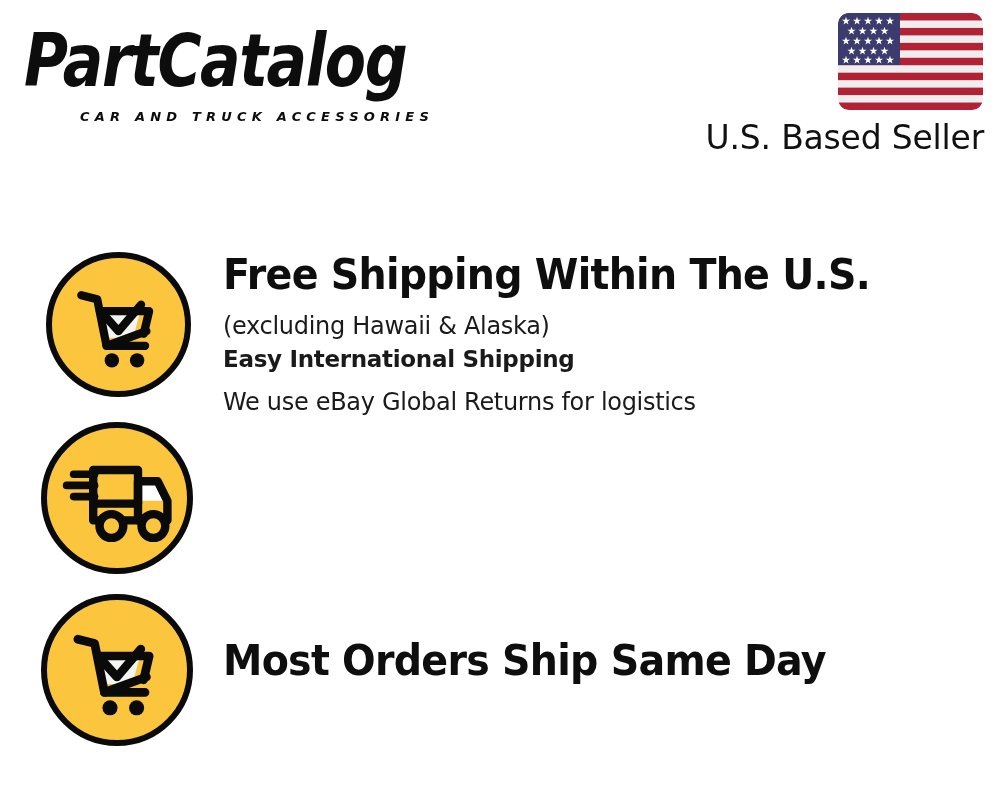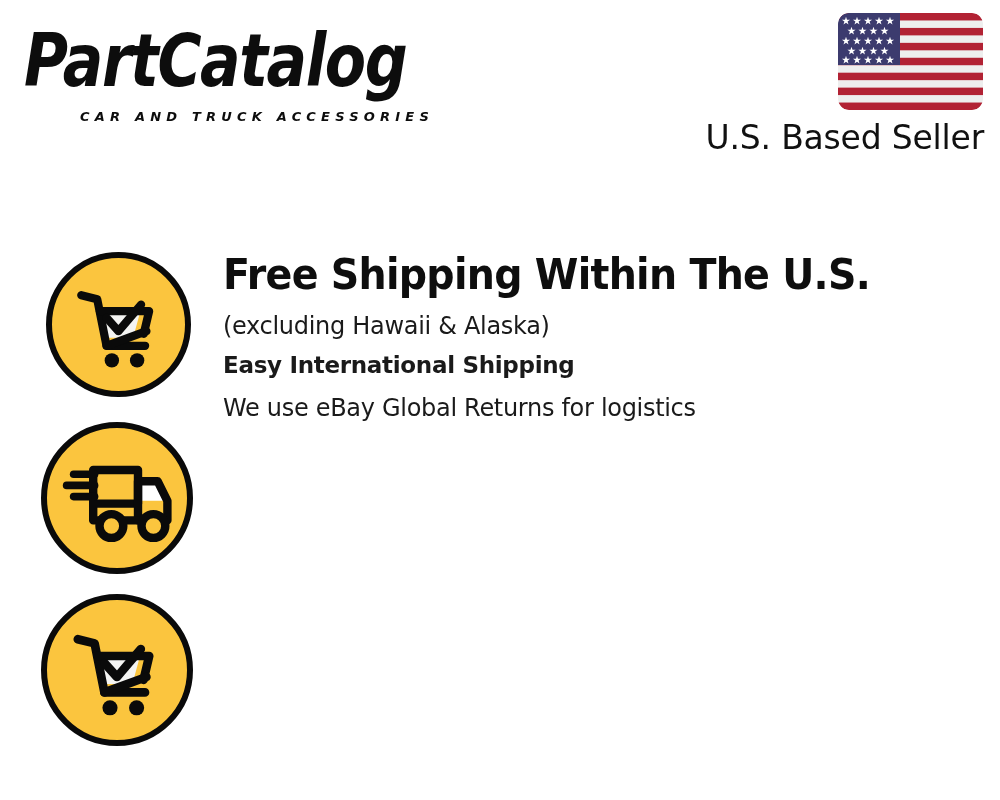--- a/index.html
+++ b/index.html
@@ -154,21 +154,20 @@
     font-weight: 400;
     font-size: 24px;
     line-height: 33px;
     color: #1a1a1a;
     white-space: nowrap;
     letter-spacing: -0.3px;
   }
   .benefit-sub.strong {
     font-weight: bold;
     font-size: 23px;
-    margin-top: 6px;
   }
   .benefit-sub.plain { margin-top: 10px; }
 </style>
 </head>
 <body>
 
 <div class="page">
 
   <div class="header">
 
@@ -284,16 +283,19 @@
         <svg viewBox="0 0 100 100">
           <polygon points="33,38 67,38 61,60 39,60" fill="#F4F4F2"></polygon>
           <path d="M22 28 L34 31 L41 66 L70 66" fill="none" stroke="#0A0A0A" stroke-width="6.2" stroke-linecap="round" stroke-linejoin="round"></path>
           <path d="M36 40 L73 40 L69 57" fill="none" stroke="#0A0A0A" stroke-width="6.2" stroke-linecap="round" stroke-linejoin="round"></path>
           <path d="M41 66 L71 55" fill="none" stroke="#0A0A0A" stroke-width="6.2" stroke-linecap="round" stroke-linejoin="round"></path>
           <path d="M41 45 L50 55 L67 35" fill="none" stroke="#0A0A0A" stroke-width="6.2" stroke-linecap="round" stroke-linejoin="round"></path>
           <circle cx="45" cy="77" r="5.4" fill="#0A0A0A"></circle>
           <circle cx="64" cy="77" r="5.4" fill="#0A0A0A"></circle>
         </svg>
       </div>
+      <div class="benefit-text">
+        <div class="benefit-title">Most Orders Ship Same Day</div>
+      </div>
     </div>
 
   </div>
 </div>
 
 </body></html>

